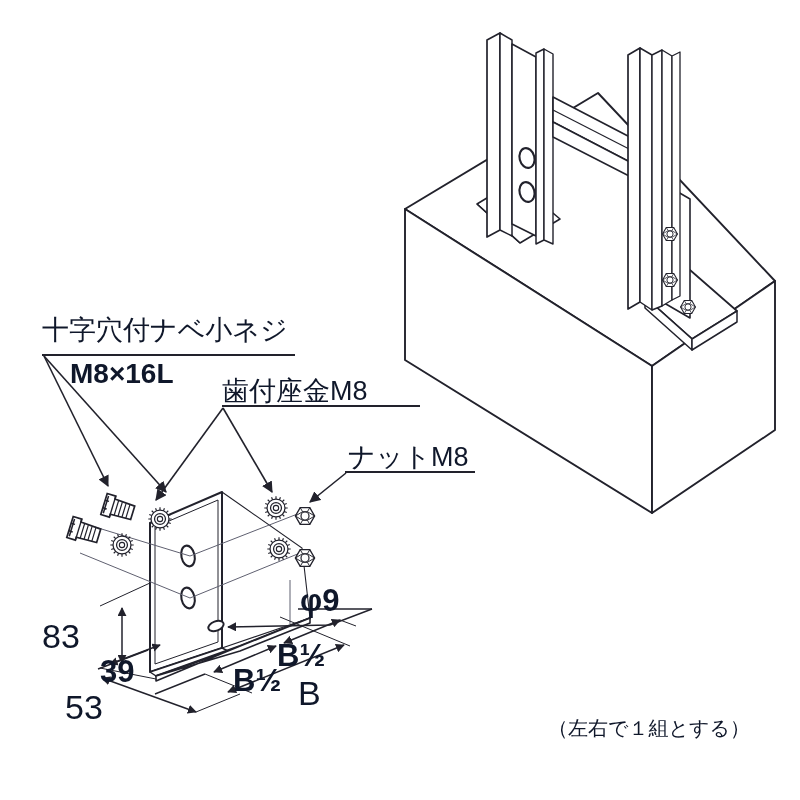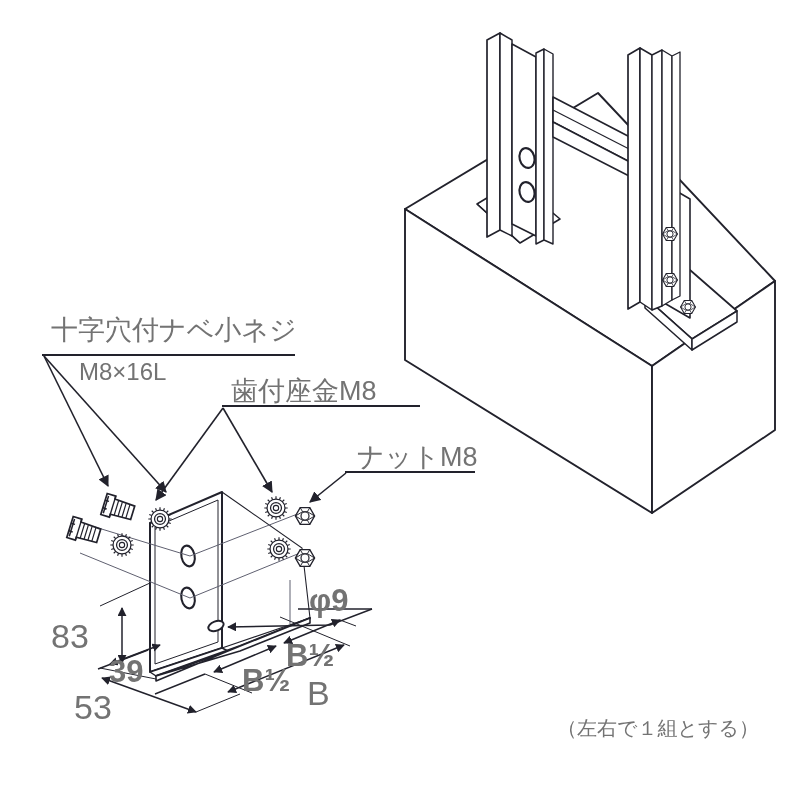--- a/index.html
+++ b/index.html
@@ -26,43 +26,42 @@
     position: absolute;
     left: 0;
     top: 0;
     width: 800px;
     height: 800px;
     display: block;
   }
   .lbl {
     position: absolute;
     white-space: nowrap;
-    color: #737373;
+    color: #0f172a;
     font-family: "Liberation Sans", sans-serif;
     line-height: 1;
-    margin-left: 9px;
   }
   .jp {
     font-size: 27px;
     letter-spacing: 0px;
   }
   .dim {
     font-size: 34px;
     font-weight: 400;
   }
   .dimsm {
     font-size: 31px;
     font-weight: 700;
   }
   .note {
     font-size: 20px;
   }
   .spec {
-    font-size: 24px;
-    font-weight: 400;
+    font-size: 28px;
+    font-weight: 700;
   }
 </style>
 </head>
 <body>
 
 <div id="sheet">
 
   <svg id="drawing" viewBox="0 0 800 800">
     <defs>
       <marker id="arrow" viewBox="0 0 10 10" refX="9" refY="5" markerWidth="7" markerHeight="7" orient="auto-start-reverse">

